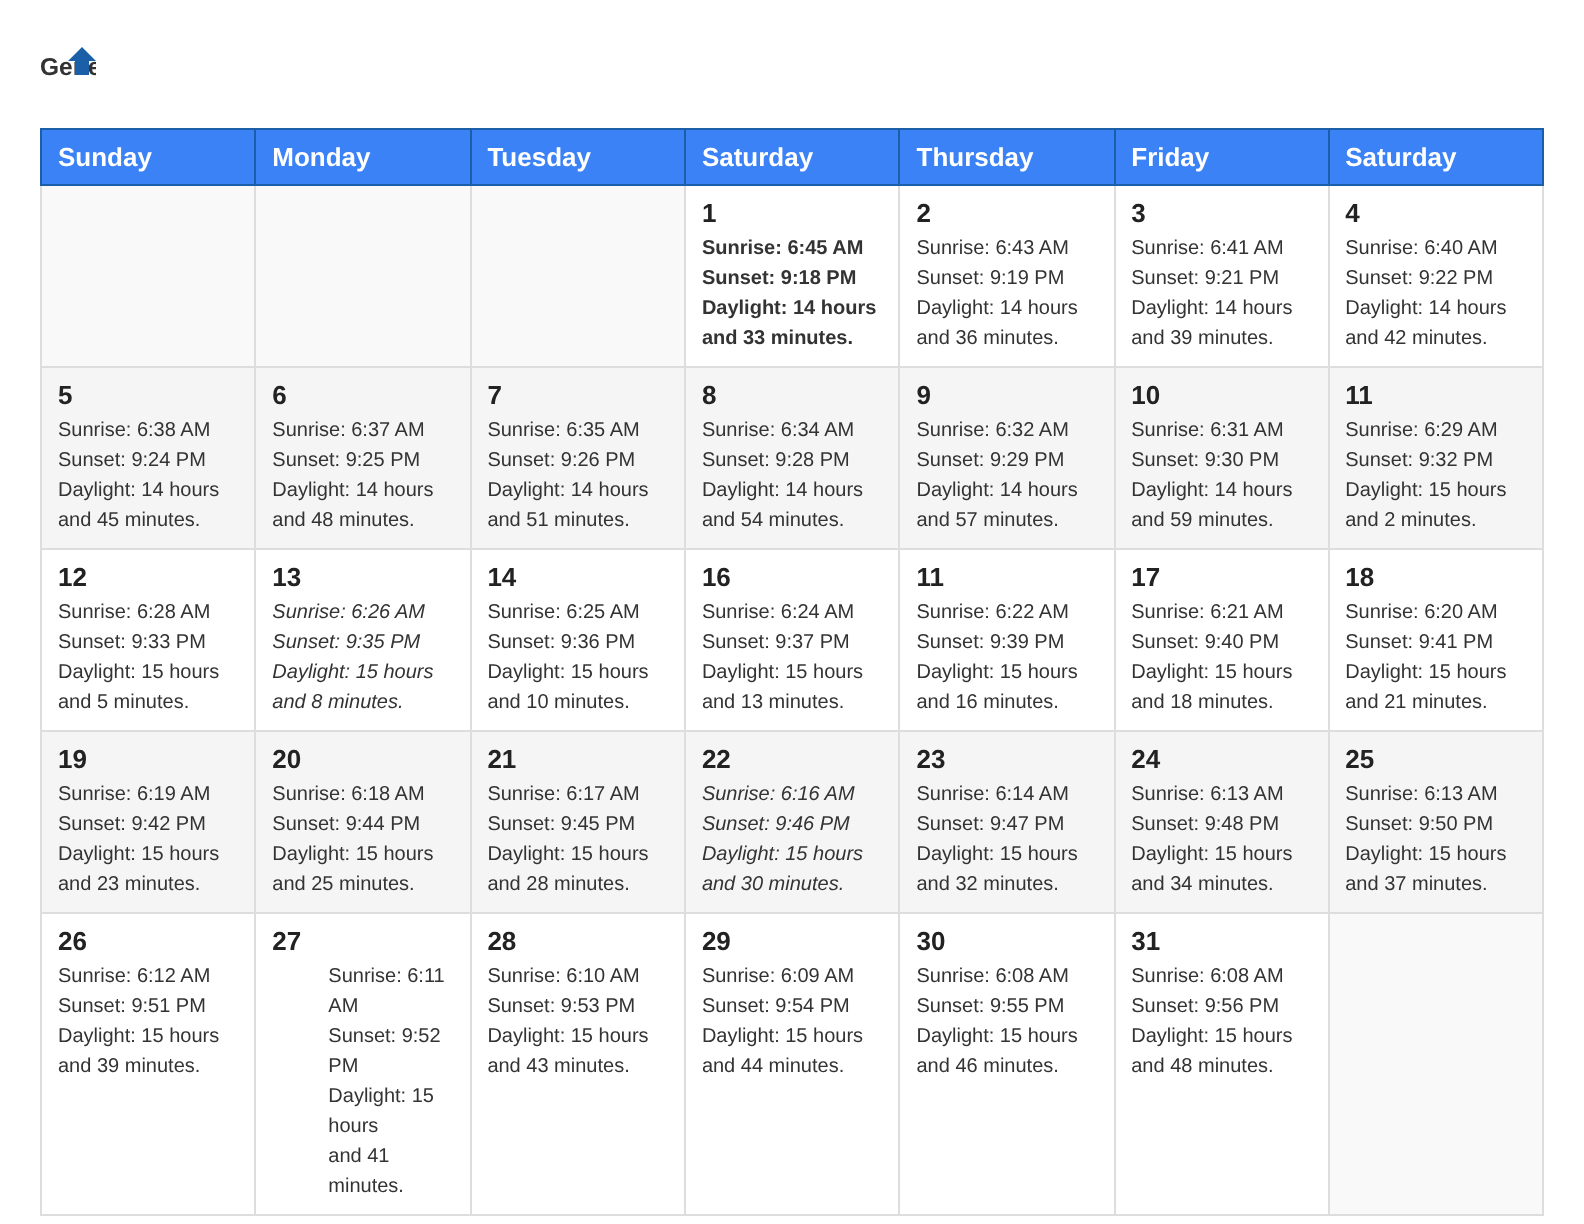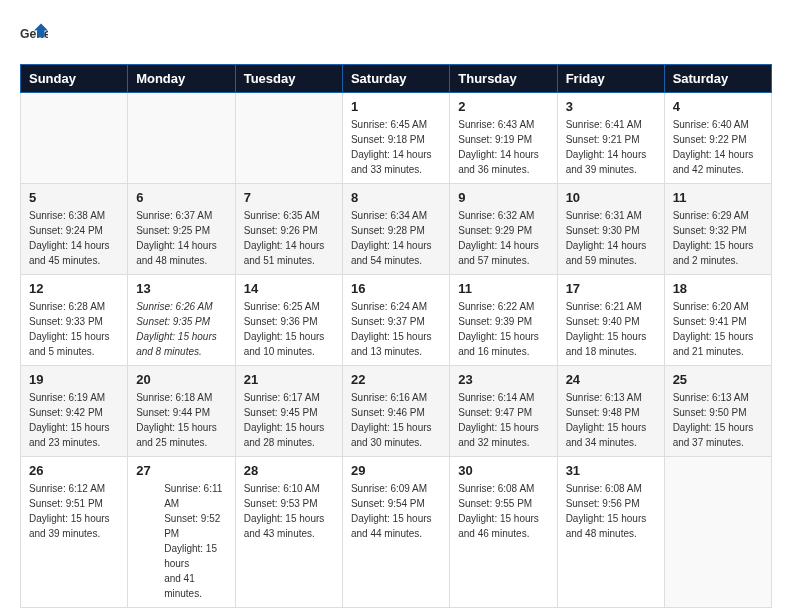--- a/index.html
+++ b/index.html
@@ -46,21 +46,21 @@
     .subtitle {
       font-size: 16px;
       color: #555;
     }
     .calendar {
       width: 100%;
       border-collapse: collapse;
       border: 1px solid #ccc;
     }
     .calendar th {
-      background-color: #0f172a;
+      background-color: #3b82f6;
       color: #fff;
       font-size: 13px;
       font-weight: bold;
       padding: 6px 8px;
       text-align: left;
       border: 1px solid #1a5fa8;
     }
     .calendar td {
       vertical-align: top;
       padding: 6px 8px;
@@ -123,21 +123,21 @@
         <th>Saturday</th>
       </tr>
   </thead>
   <tbody id="calendar-body">
   <tr>
         <td class="empty"></td>
         <td class="empty"></td>
         <td class="empty"></td>
         <td>
           <div class="day-number">1</div>
-          <div class="day-info" style="white-space: pre-line;">Sunrise: 6:45 AM
+          <div class="day-info" style="white-space: pre-line; font-weight: bold;">Sunrise: 6:45 AM
 Sunset: 9:18 PM
 Daylight: 14 hours
 and 33 minutes.</div>
         </td>
         <td>
           <div class="day-number">2</div>
           <div class="day-info" style="white-space: pre-line;">Sunrise: 6:43 AM
 Sunset: 9:19 PM
 Daylight: 14 hours
 and 36 minutes.</div>
@@ -276,21 +276,21 @@
         </td>
         <td>
           <div class="day-number">21</div>
           <div class="day-info" style="white-space: pre-line;">Sunrise: 6:17 AM
 Sunset: 9:45 PM
 Daylight: 15 hours
 and 28 minutes.</div>
         </td>
         <td>
           <div class="day-number">22</div>
-          <div class="day-info" style="white-space: pre-line;">Sunrise: 6:16 AM
+          <div class="day-info" style="white-space: pre-line; font-style: italic;">Sunrise: 6:16 AM
 Sunset: 9:46 PM
 Daylight: 15 hours
 and 30 minutes.</div>
         </td>
         <td>
           <div class="day-number">23</div>
           <div class="day-info" style="white-space: pre-line;">Sunrise: 6:14 AM
 Sunset: 9:47 PM
 Daylight: 15 hours
 and 32 minutes.</div>

